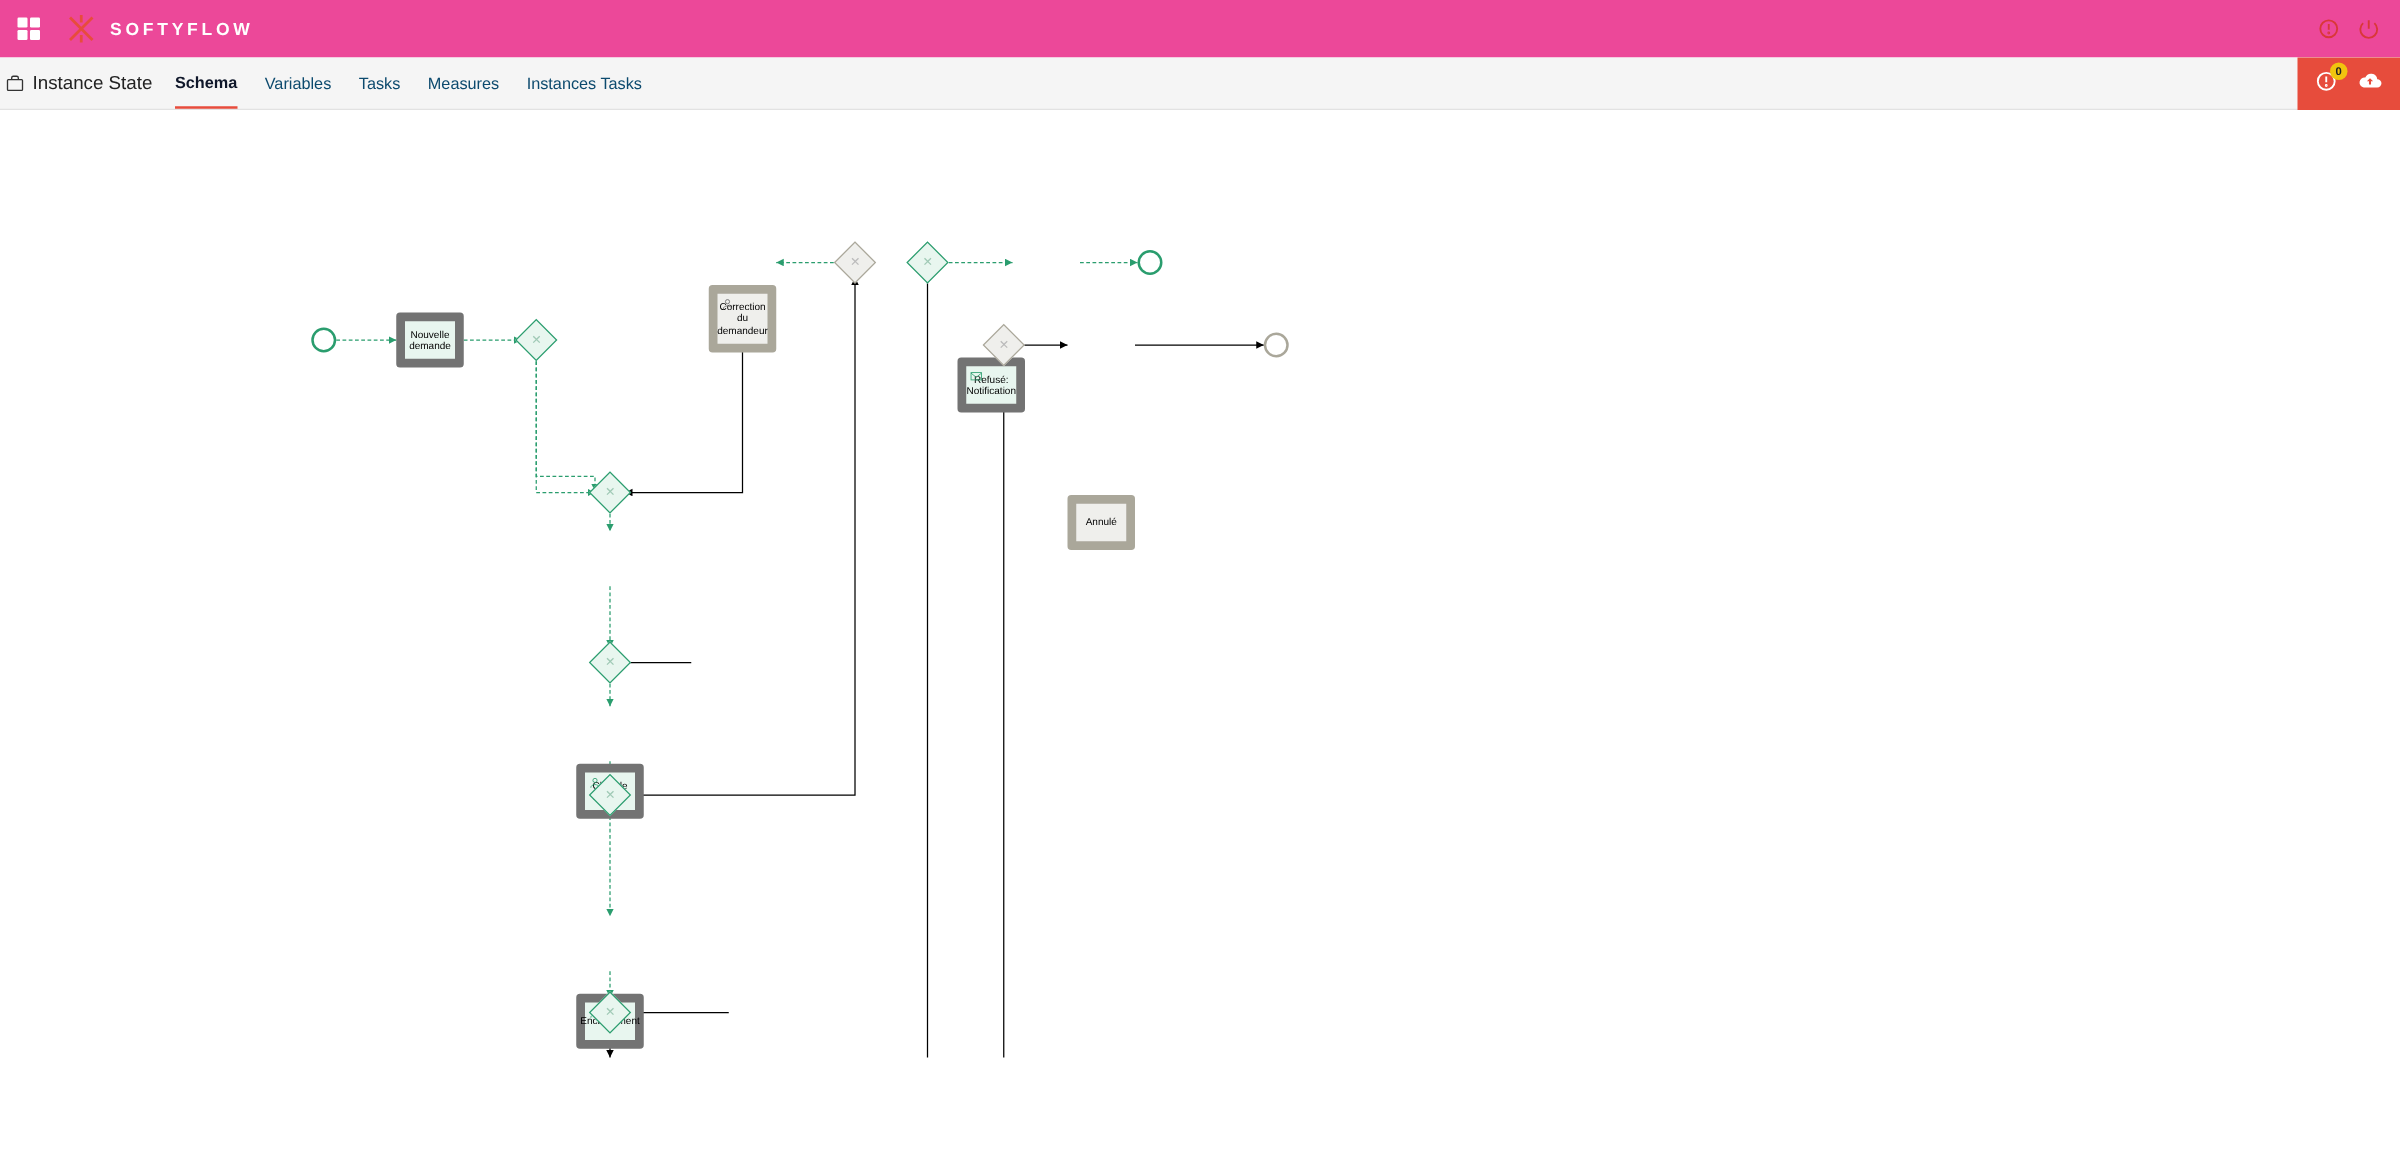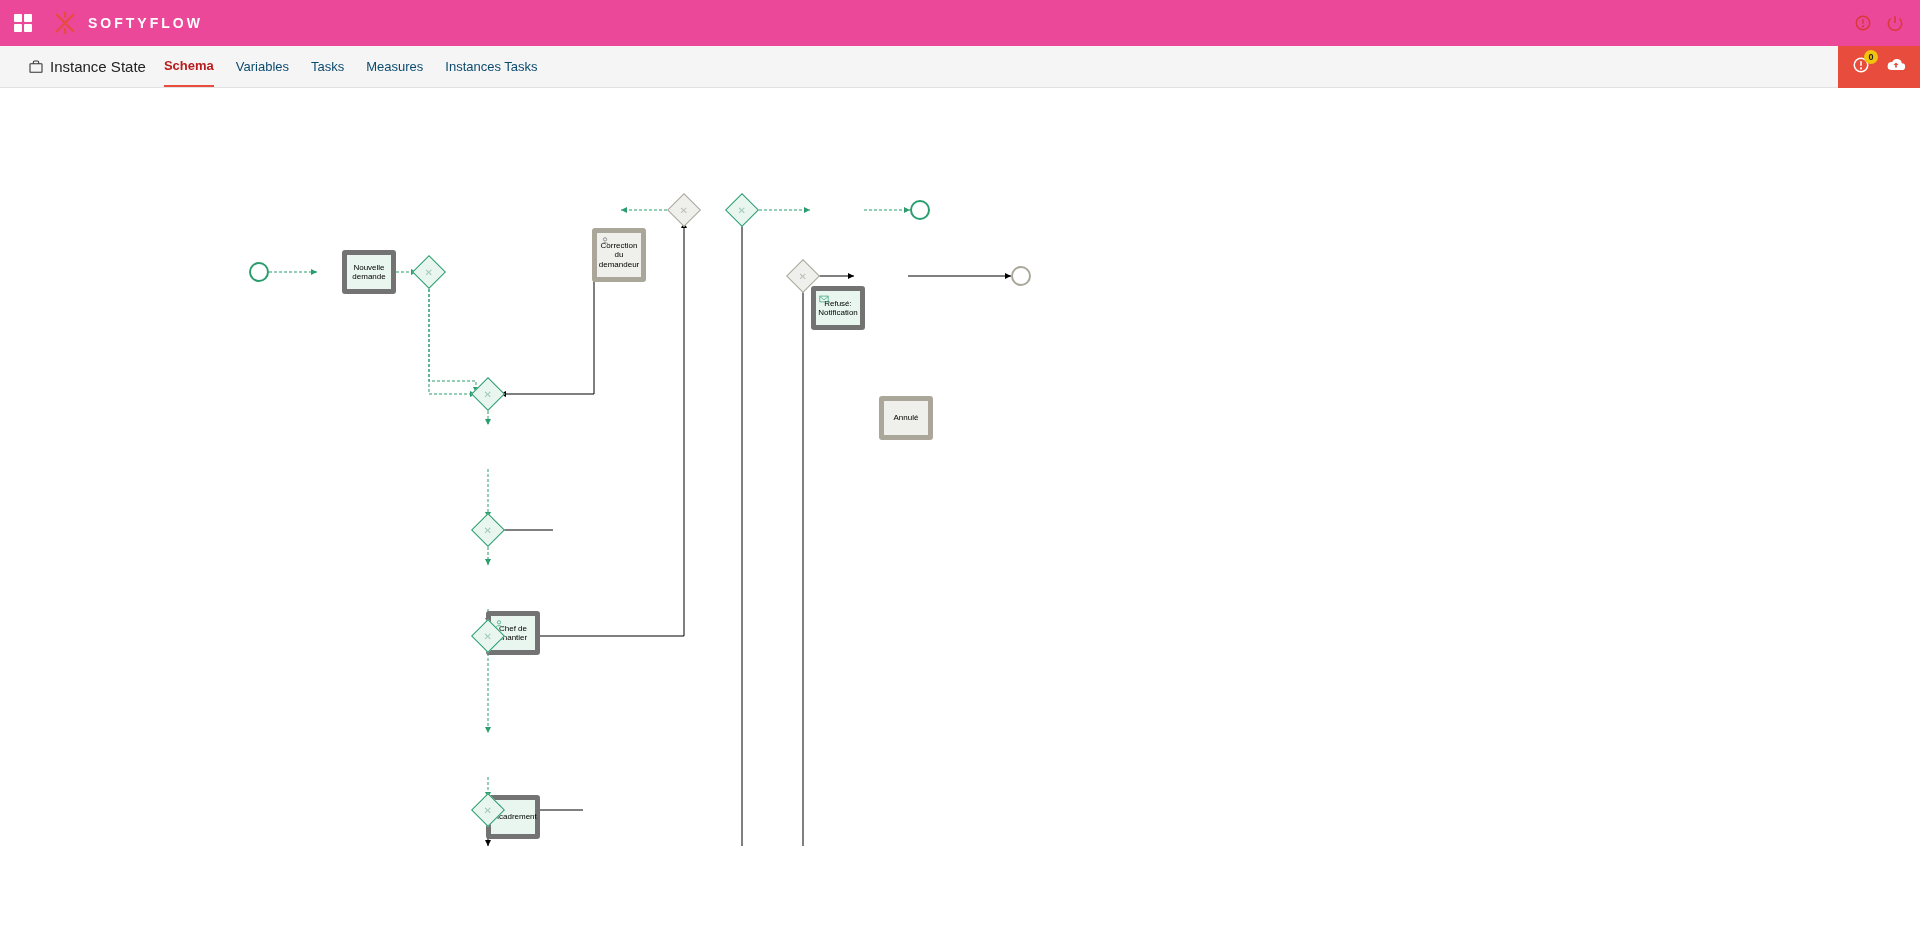--- a/index.html
+++ b/index.html
@@ -5,31 +5,31 @@
 * { margin: 0; padding: 0; box-sizing: border-box; }
 body { font-family: -apple-system, BlinkMacSystemFont, "Segoe UI", Arial, sans-serif; background: #fff; overflow: hidden; }
 .topbar { height: 46px; background: #ec4899; display: flex; align-items: center; padding: 0 14px; position: relative; }
 .apps-icon { width: 18px; height: 18px; display: grid; grid-template-columns: 1fr 1fr; grid-template-rows: 1fr 1fr; gap: 2px; margin-right: 20px; cursor: pointer; }
 .apps-icon span { background: #fff; border-radius: 1px; }
 .logo { display: flex; align-items: center; gap: 10px; }
 .logo-mark { width: 26px; height: 26px; position: relative; }
 .logo-text { color: #fff; font-weight: 600; letter-spacing: 3px; font-size: 14px; }
 .topbar-right { position: absolute; right: 16px; display: flex; gap: 14px; align-items: center; }
 .topbar-right .ico { width: 18px; height: 18px; color: #d93838; cursor: pointer; }
-.subbar { height: 42px; background: #f5f5f5; border-bottom: 1px solid #e2e2e2; display: flex; align-items: center; padding: 0 28px; position: relative; }
+.subbar { height: 42px; background: #f5f5f5; border-bottom: 1px solid #e2e2e2; display: flex; align-items: center; padding: 0 4px; position: relative; }
 .subbar-title { font-size: 15px; color: #222; display: flex; align-items: center; gap: 6px; margin-right: 18px; }
 .tabs { display: flex; gap: 22px; height: 100%; align-items: center; }
 .tab { font-size: 13px; color: #0c4a6e; cursor: pointer; height: 100%; display: flex; align-items: center; }
-.tab.active { color: #b91c1c; font-weight: 600; border-bottom: 2px solid #e74c3c; }
+.tab.active { color: #0f172a; font-weight: 600; border-bottom: 2px solid #e74c3c; }
 .subbar-right { position: absolute; right: 0; top: 0; height: 42px; background: #e74c3c; display: flex; align-items: center; padding: 0 14px; gap: 16px; }
 .subbar-right .badge-wrap { position: relative; cursor: pointer; }
 .subbar-right .badge { position: absolute; top: -6px; right: -8px; background: #f1c40f; color: #222; font-size: 9px; width: 14px; height: 14px; border-radius: 50%; display: flex; align-items: center; justify-content: center; font-weight: 700; }
 .canvas { position: relative; width: 100%; height: calc(100vh - 88px); background: #fff; overflow: auto; }
 .node { position: absolute; font-size: 8px; text-align: center; display: flex; flex-direction: column; align-items: center; justify-content: center; }
-.task { width: 54px; height: 44px; border: 5px solid #737373; background: #e8f6ef; border-radius: 3px; position: relative; margin-left: 25px; }
+.task { width: 54px; height: 44px; border: 7px solid #737373; background: #e8f6ef; border-radius: 3px; position: relative; }
 .task.gray { background: #efefec; border-color: #aaa79a; }
 .task .task-icon { position: absolute; top: 3px; left: 3px; width: 10px; height: 10px; }
 .task .label { padding: 0 3px; line-height: 1.15; }
 .gateway { width: 24px; height: 24px; transform: rotate(45deg); border: 1px solid #2a9d6e; background: #e8f6ef; display: flex; align-items: center; justify-content: center; }
 .gateway.gray { border-color: #aaa79a; background: #efefec; }
 .gateway .x { transform: rotate(-45deg); font-size: 10px; color: #9fc9b5; font-weight: 300; }
 .start-evt { width: 20px; height: 20px; border: 2px solid #2a9d6e; border-radius: 50%; background: #fff; }
 .end-evt { width: 20px; height: 20px; border: 2px solid #aaa79a; border-radius: 50%; background: #fff; }
 svg.flow { position: absolute; top: 0; left: 0; pointer-events: none; }
 </style>
@@ -186,21 +186,21 @@
       <div class="gateway gray">
         <span class="x" style="color:#bbb">✕</span>
       </div>
     </div>
   <div class="node" style="left:730px; top:110px;">
       <div class="gateway">
         <span class="x">✕</span>
       </div>
     </div>
 
-  <div class="node task" style="left:786px; top:100px;">
+  <div class="node task" style="left:766px; top:100px;">
     <svg class="task-icon" viewBox="0 0 12 12">
         <rect x="1" y="2.5" width="10" height="7" fill="none" stroke="#2a9d6e" stroke-width="0.8"></rect>
         <path d="M1 3l5 4 5-4" fill="none" stroke="#2a9d6e" stroke-width="0.8"></path>
       </svg>
     <span class="label">Refusé: Notification</span>
   </div>
 
   <div class="node start-evt" style="left:910px; top:112px;"></div>
 
   <div class="node" style="left:791px; top:176px;">

